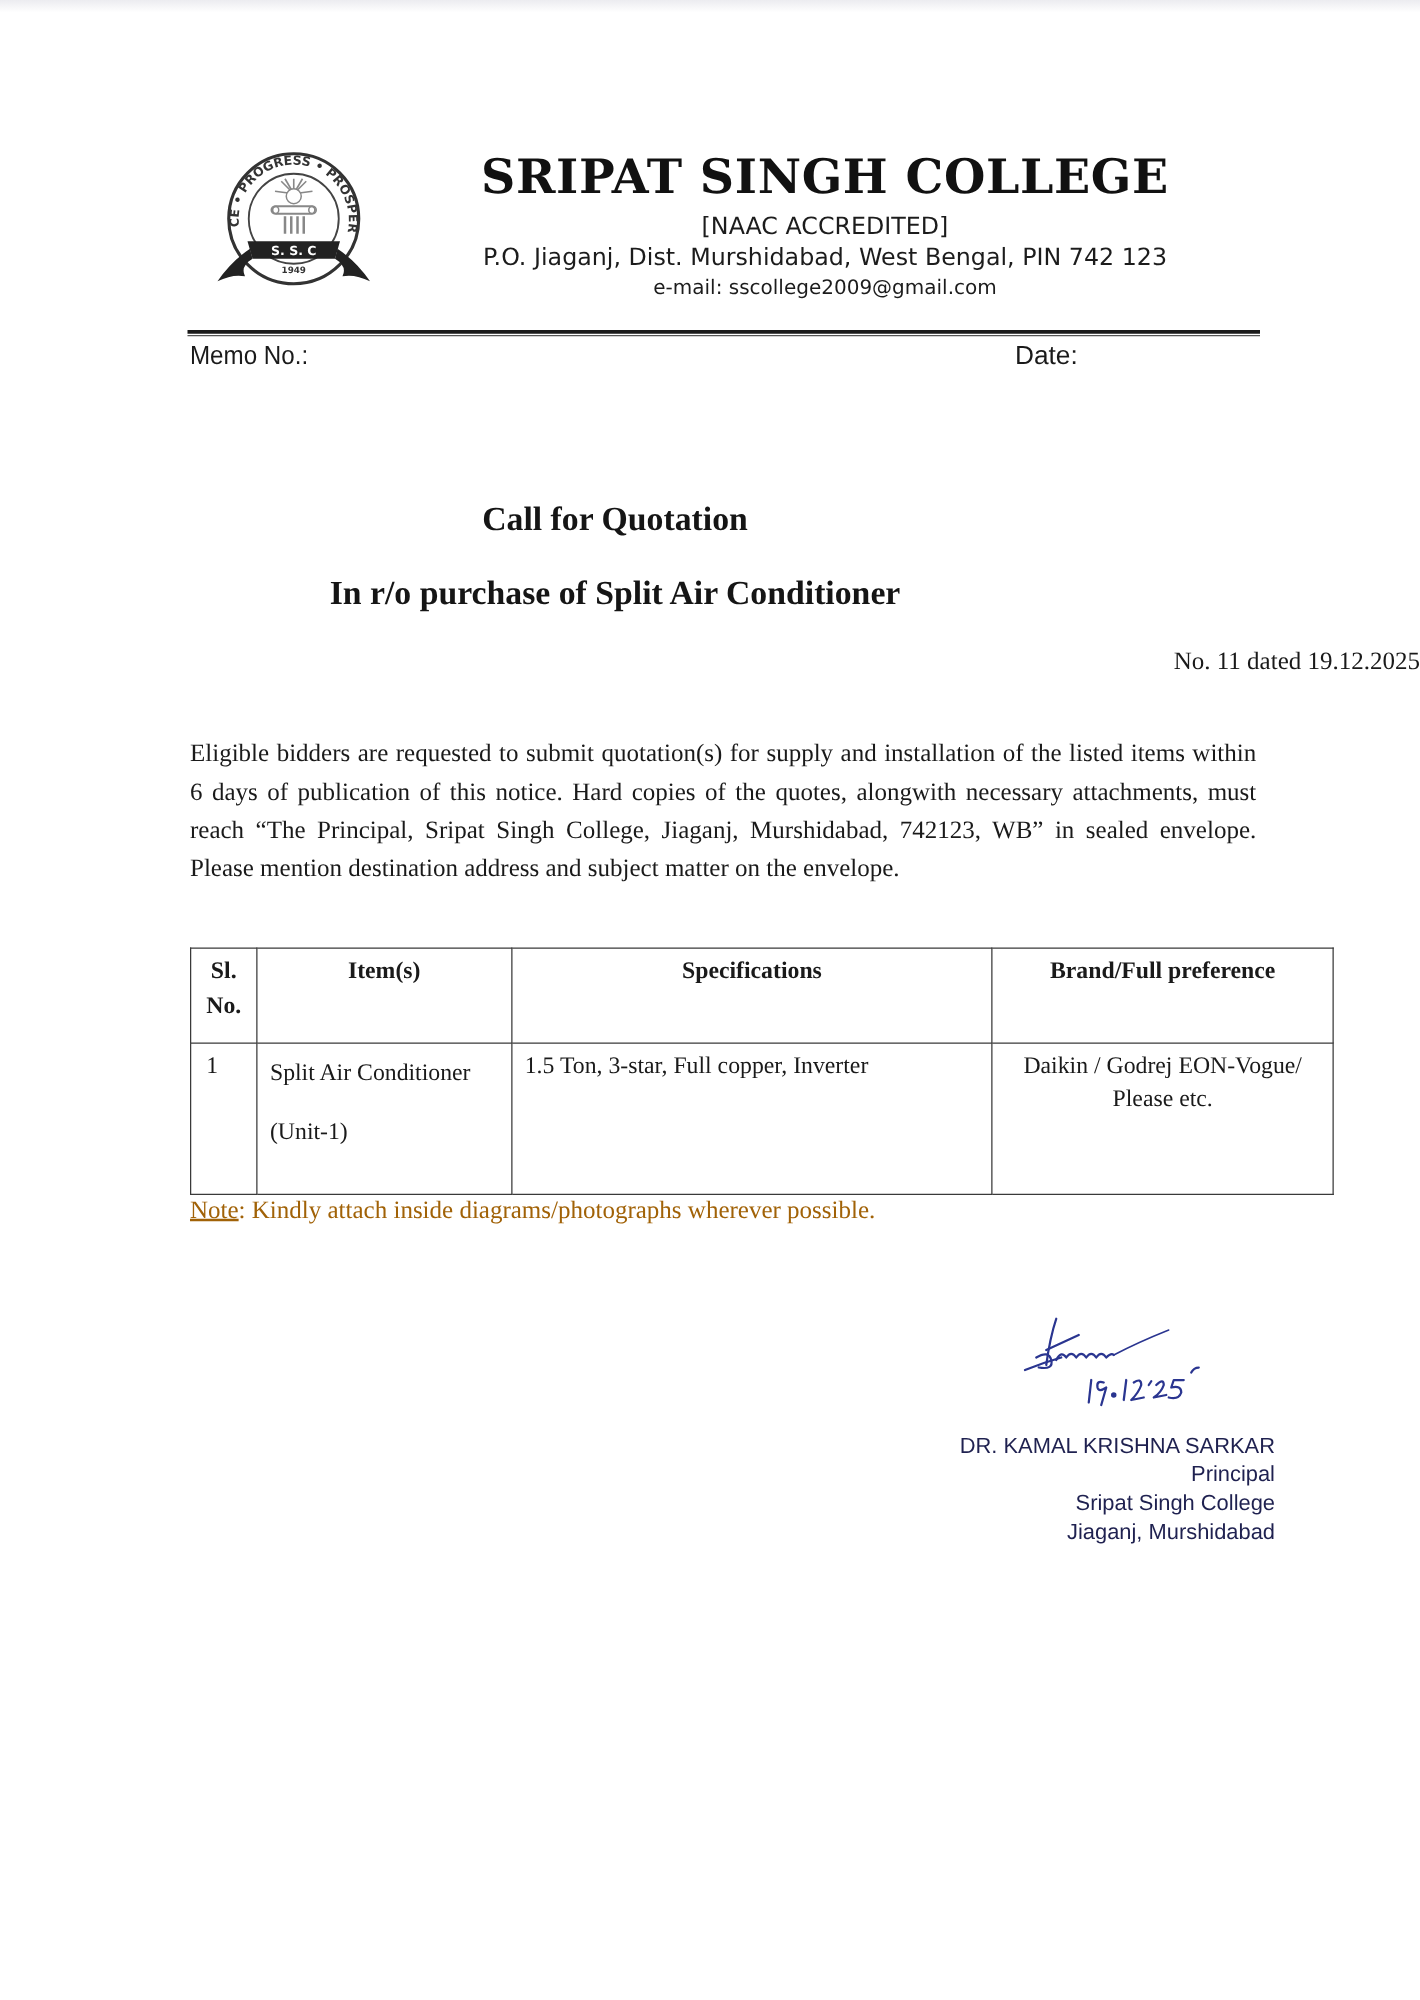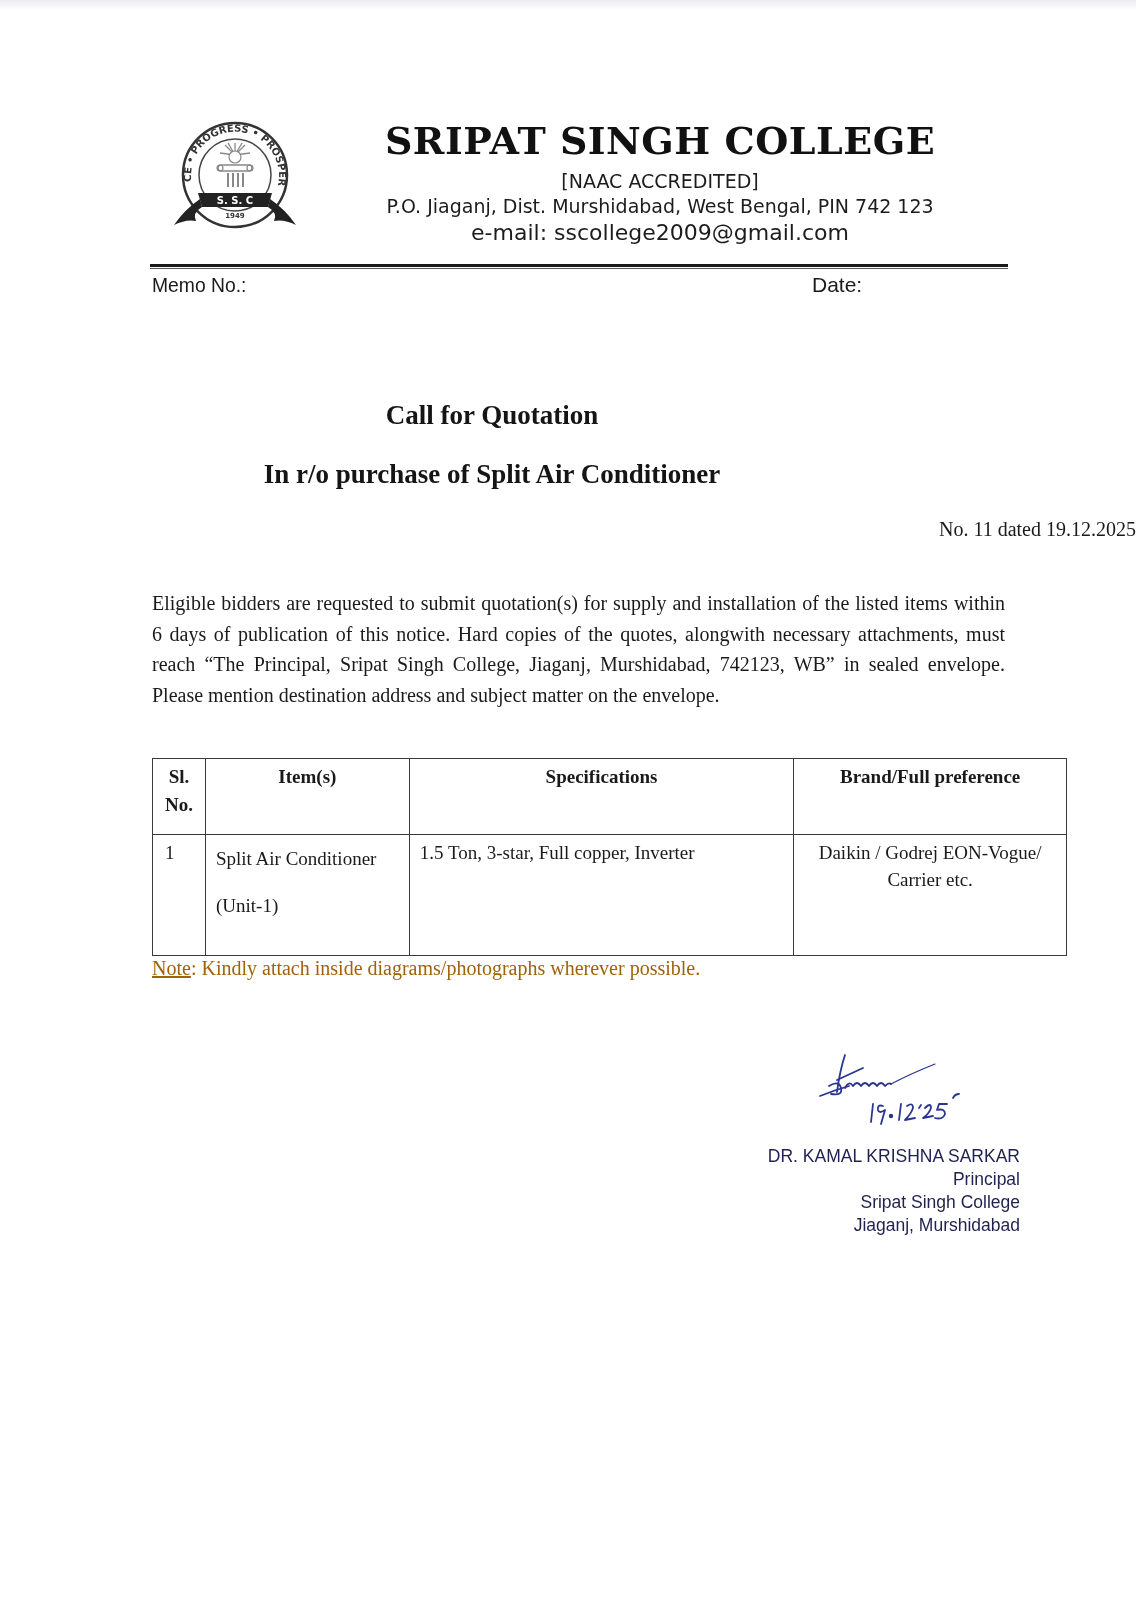--- a/index.html
+++ b/index.html
@@ -17,21 +17,21 @@
       position: absolute; left: 360px; top: 118px; width: 600px; text-align: center;
       font-family: "DejaVu Serif", serif; font-weight: bold; font-size: 38px;
       letter-spacing: 0.5px; color: #111;
     }
     .lh-line {
       position: absolute; left: 360px; width: 600px; text-align: center;
       font-family: "DejaVu Sans", sans-serif; font-size: 19px; color: #1c1c1c;
     }
     .lh-naac { top: 170px; font-size: 19px; }
     .lh-address { top: 195px; }
-    .lh-email { top: 220px; font-size: 22px; }
+    .lh-email { top: 220px; font-size: 16px; }
 
     .rule-thick {
       position: absolute; left: 150px; top: 264px; width: 858px; height: 3px; background: #1a1a1a;
     }
     .rule-thin {
       position: absolute; left: 150px; top: 268px; width: 858px; height: 1px; background: #555;
     }
 
     .memo-label {
       position: absolute; left: 152px; top: 273px;
@@ -174,21 +174,21 @@
   <tbody>
     <tr>
       <td class="col-sl">1</td>
       <td class="col-item">
         <span>Split Air Conditioner</span><br>
         <span>(Unit-1)</span>
       </td>
       <td class="col-spec">1.5 Ton, 3-star, Full copper, Inverter</td>
       <td class="col-brand">
         <span>Daikin / Godrej EON-Vogue/</span><br>
-        <span>Carrier etc.</span>
+        <span>Please etc.</span>
       </td>
     </tr>
   </tbody>
 </table>
 
 <div class="note"><span class="note-label">Note</span><span>: Kindly attach inside diagrams/photographs wherever possible.</span></div>
 
 <svg class="signature" viewBox="0 0 190 80">
   <g fill="none" stroke="#2a3590" stroke-width="1.8" stroke-linecap="round" stroke-linejoin="round">
     <path d="M 30 5 Q 25 20 22 42"></path>

